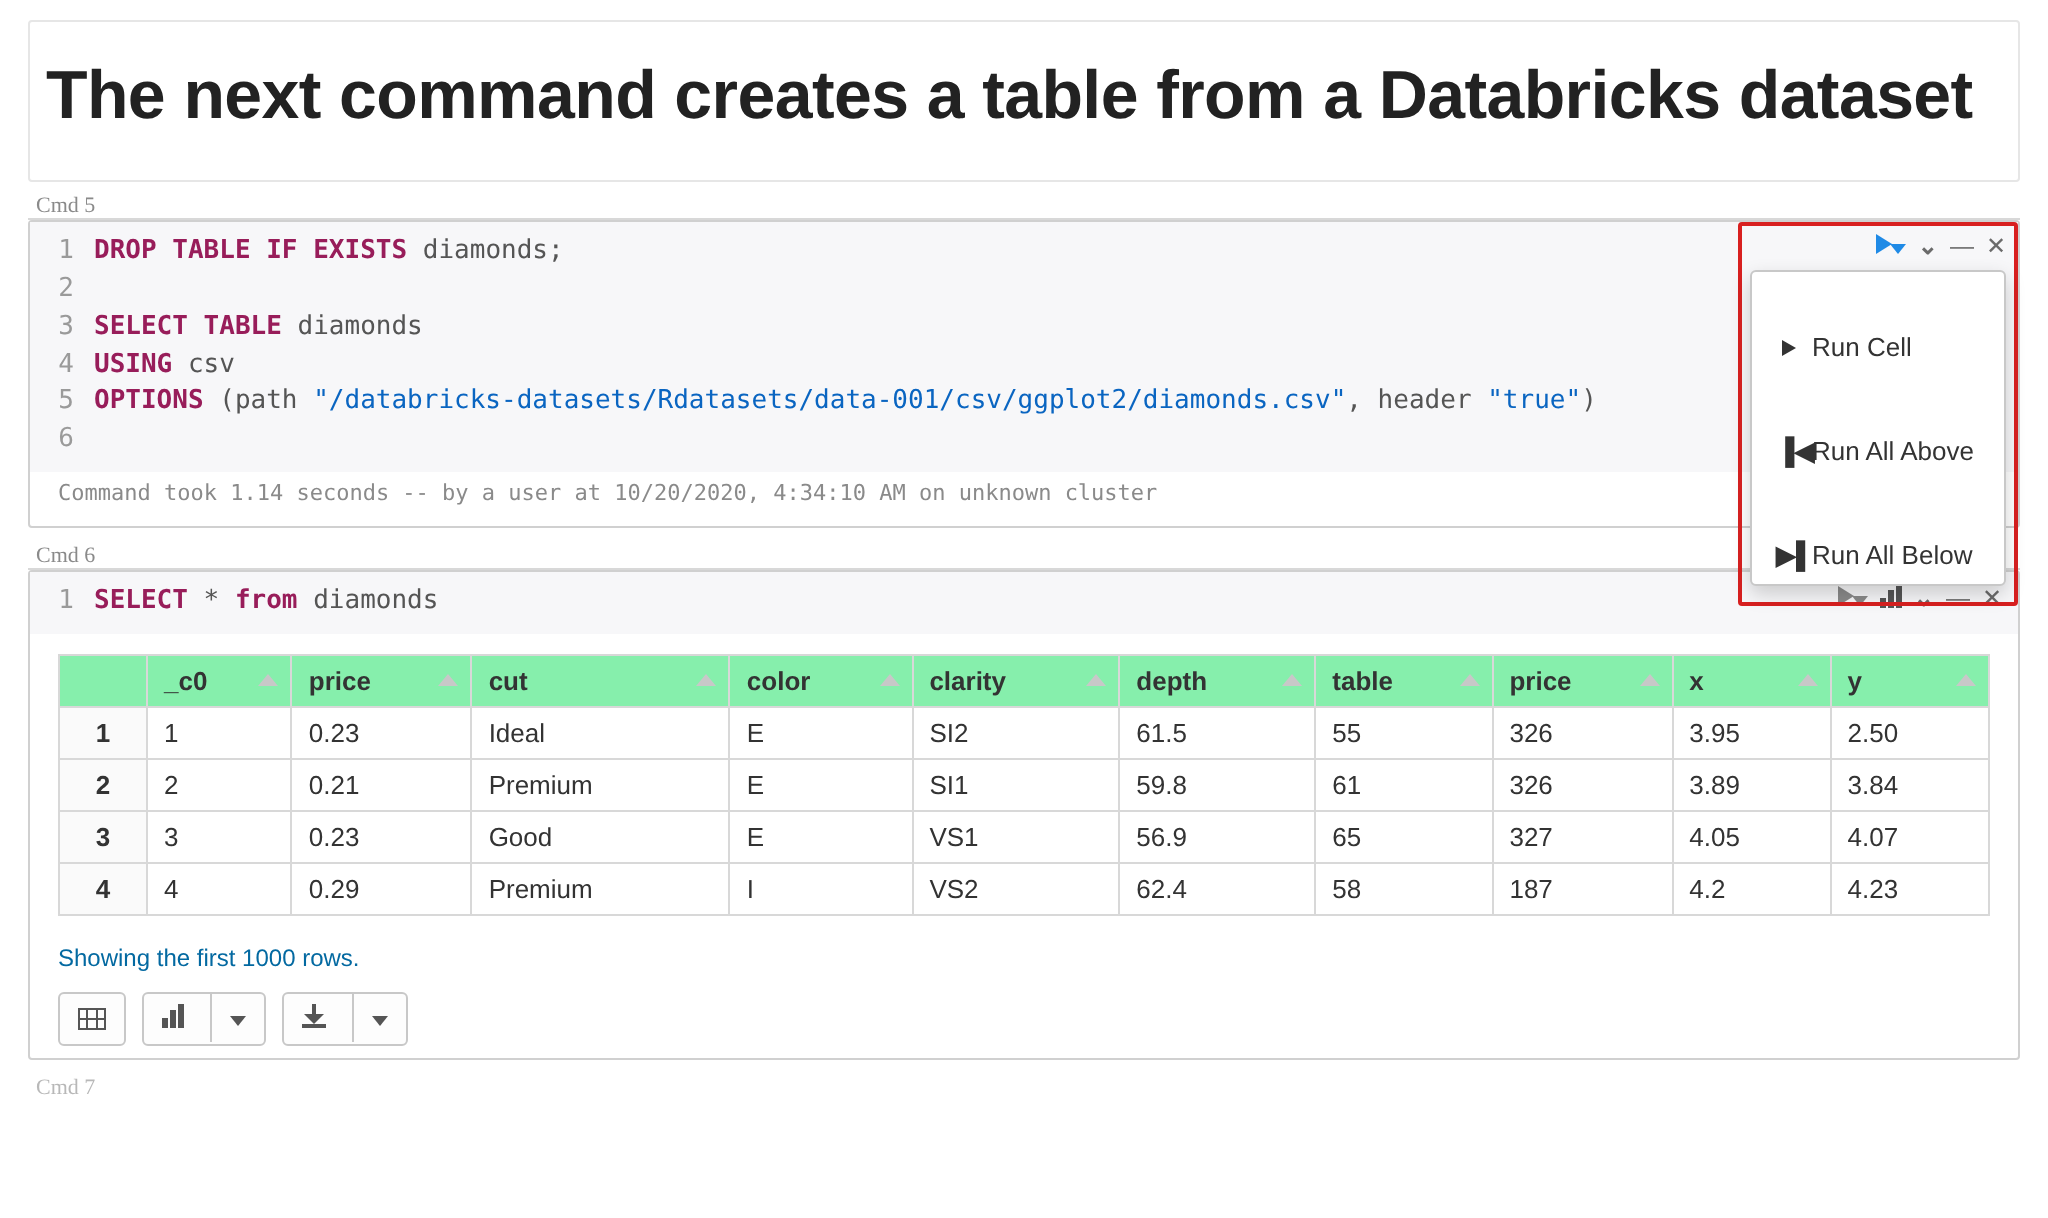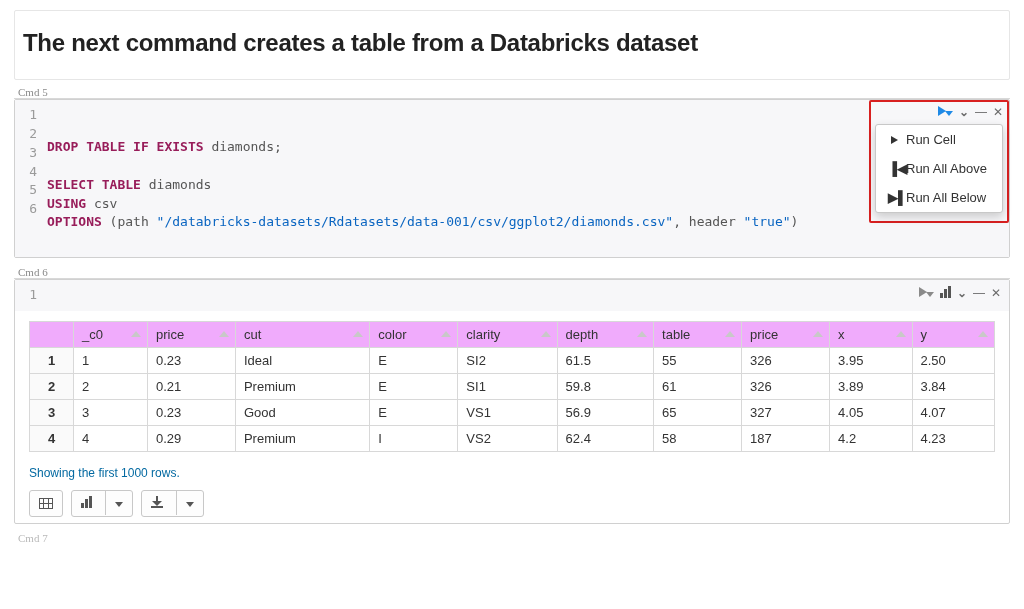--- a/index.html
+++ b/index.html
@@ -12,21 +12,21 @@
     width: 1024px;
     color: #333;
   }
   .title-block {
     border: 1px solid #e6e6e6;
     border-radius: 2px;
     padding: 10px 0 18px 0;
     margin-bottom: 6px;
   }
   h1 {
-    font-size: 24px;
+    font-size: 34px;
     font-weight: 700;
     margin: 8px 0 4px 8px;
     color: #222;
     letter-spacing: -0.3px;
   }
   .cmd-label {
     color: #8a8a8a;
     font-size: 11px;
     margin: 0 0 2px 4px;
     font-family: Liberation Serif, serif;
@@ -51,21 +51,21 @@
     line-height: 1.45;
     padding: 6px 0 6px 0;
   }
   .gutter {
     text-align: right;
     color: #9a9a9a;
     padding: 0 10px 0 8px;
     user-select: none;
     min-width: 32px;
   }
-  .code-text { flex: 1; margin-top: 32px; }
+  .code-text { flex: 1; }
   .kw { color: #981d5a; font-weight: 600; }
   .str { color: #0a65c1; }
   .ident { color: #555; }
   .output {
     padding: 10px 14px 2px 14px;
     font-family: Menlo, Consolas, monospace;
     font-size: 13px;
   }
   .meta {
     padding: 4px 14px 10px 14px;
@@ -121,40 +121,41 @@
     box-shadow: 0 4px 10px rgba(0,0,0,0.18);
     font-size: 13px;
     min-width: 128px;
   }
   .run-menu .item {
     padding: 7px 12px;
     display: flex;
     align-items: flex-end;
     gap: 6px;
     cursor: pointer;
+    margin-top: 23px;
   }
   .menu-icon { width: 12px; display: inline-block; text-align: center; }
   .tri-small {
      width:0;height:0;border-left:7px solid #333;border-top:4px solid transparent;border-bottom:4px solid transparent;display:inline-block;
   }
   
   .result-wrap { padding: 10px 14px 6px 14px; }
   table.result {
     border-collapse: collapse;
     width: 100%;
     font-size: 13px;
   }
   .result th, .result td {
     border: 1px solid #d8d8d8;
     padding: 5px 8px;
     text-align: left;
   }
   .result th {
-    font-weight: 400;
-    background: #f0abfc;
+    font-weight: 700;
+    background: #86efac;
     position: relative;
   }
   .result tr td:first-child {
     background: #fafafa;
     font-weight: 700;
     width: 44px;
     text-align: center;
   }
   .sort-arrow {
     position: absolute;
@@ -264,39 +265,43 @@
     <div class="code-text">
 <span class="kw">DROP</span> <span class="kw">TABLE</span> <span class="kw">IF</span> <span class="kw">EXISTS</span><span class="ident"> diamonds;</span><br>
 <span></span><br>
 <span class="kw">SELECT</span> <span class="kw">TABLE</span><span class="ident"> diamonds</span><br>
 <span class="kw">USING</span><span class="ident"> csv</span><br>
 <span class="kw">OPTIONS</span><span class="ident"> (path </span><span class="str">"/databricks-datasets/Rdatasets/data-001/csv/ggplot2/diamonds.csv"</span><span class="ident">, header </span><span class="str">"true"</span><span class="ident">)</span><br>
 &nbsp;
     </div>
   </div>
 
+  <div class="meta">Command took 1.14 seconds -- by a user at 10/20/2020, 4:34:10 AM on unknown cluster</div>
 </div>
 
 <div class="cmd-label">Cmd 6</div>
 <div class="cmd-border-bottom"></div>
 <div class="cell">
   <div class="cell-toolbar">
     <span class="ico"><span class="run-triangle grey"></span><span class="caret-down" style="border-top-color:#8a8a8a"></span></span>
     <span class="ico"><span class="bar-icon">
           <span style="height:5px"></span>
           <span style="height:9px"></span>
           <span style="height:12px"></span>
         </span></span>
     <span class="ico chev">⌄</span>
     <span class="ico">—</span>
     <span class="ico">✕</span>
   </div>
 
   <div class="code-area">
     <div class="gutter">1</div>
+    <div class="code-text">
+<span class="kw">SELECT</span><span class="ident"> * </span><span class="kw">from</span><span class="ident"> diamonds</span>
+    </div>
   </div>
 
   <div class="result-wrap">
     <table class="result">
       <thead>
         <tr>
           <th> </th>
           <th><span>_c0</span><span class="sort-arrow"></span></th>
           <th><span>price</span><span class="sort-arrow"></span></th>
           <th><span>cut</span><span class="sort-arrow"></span></th>

